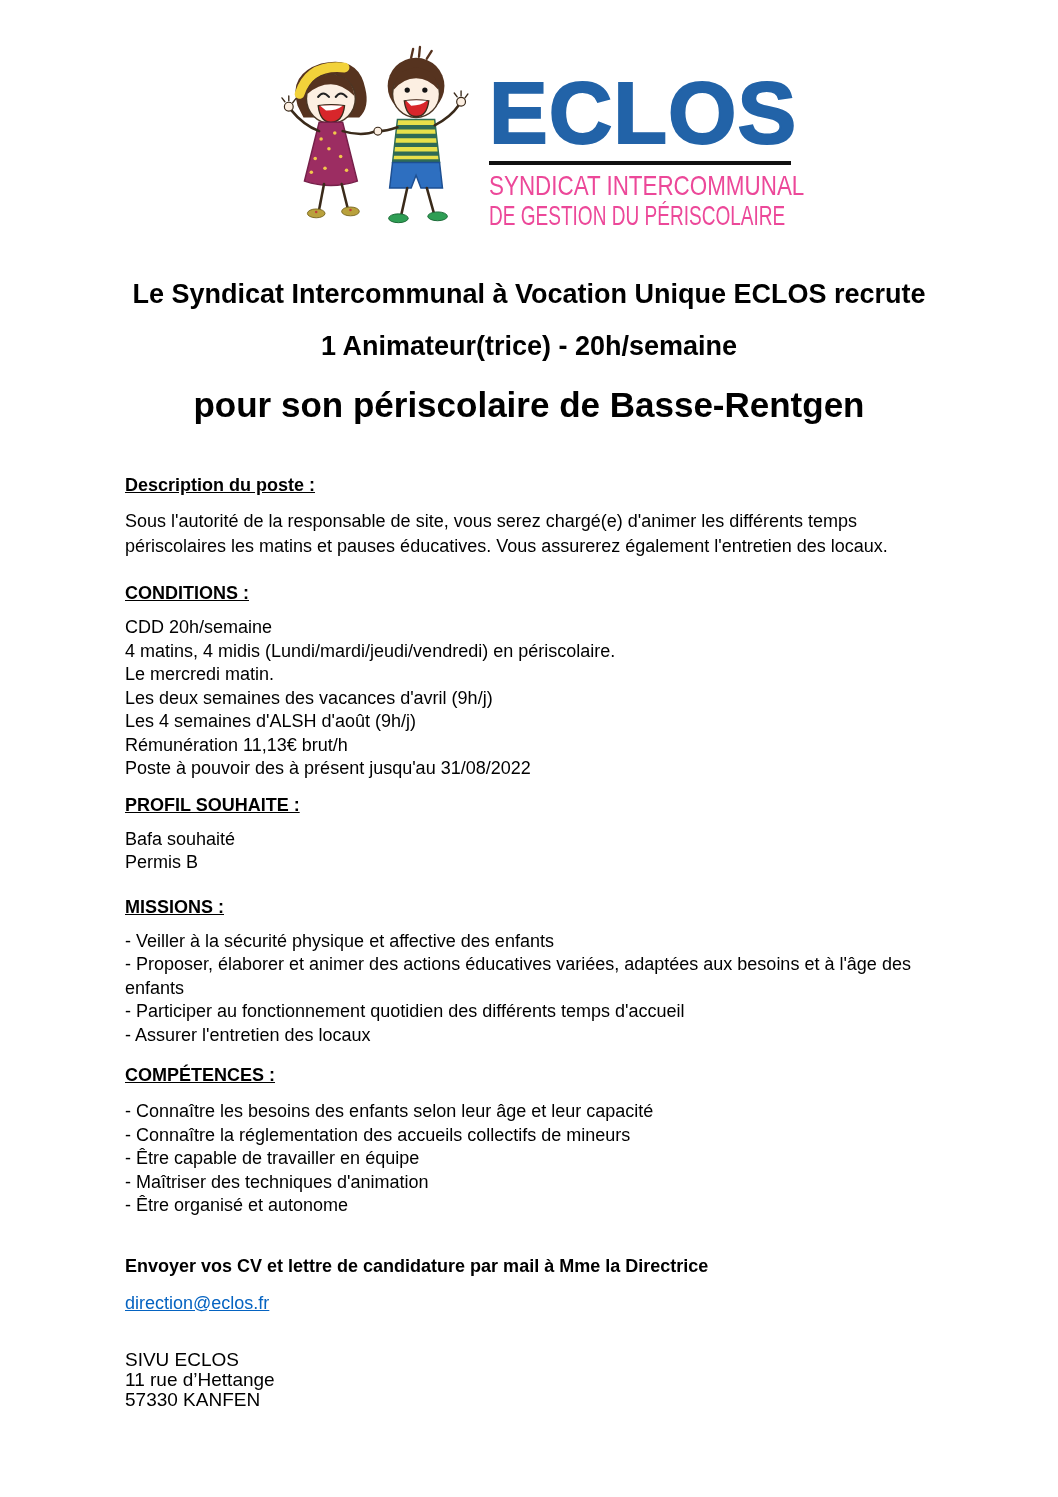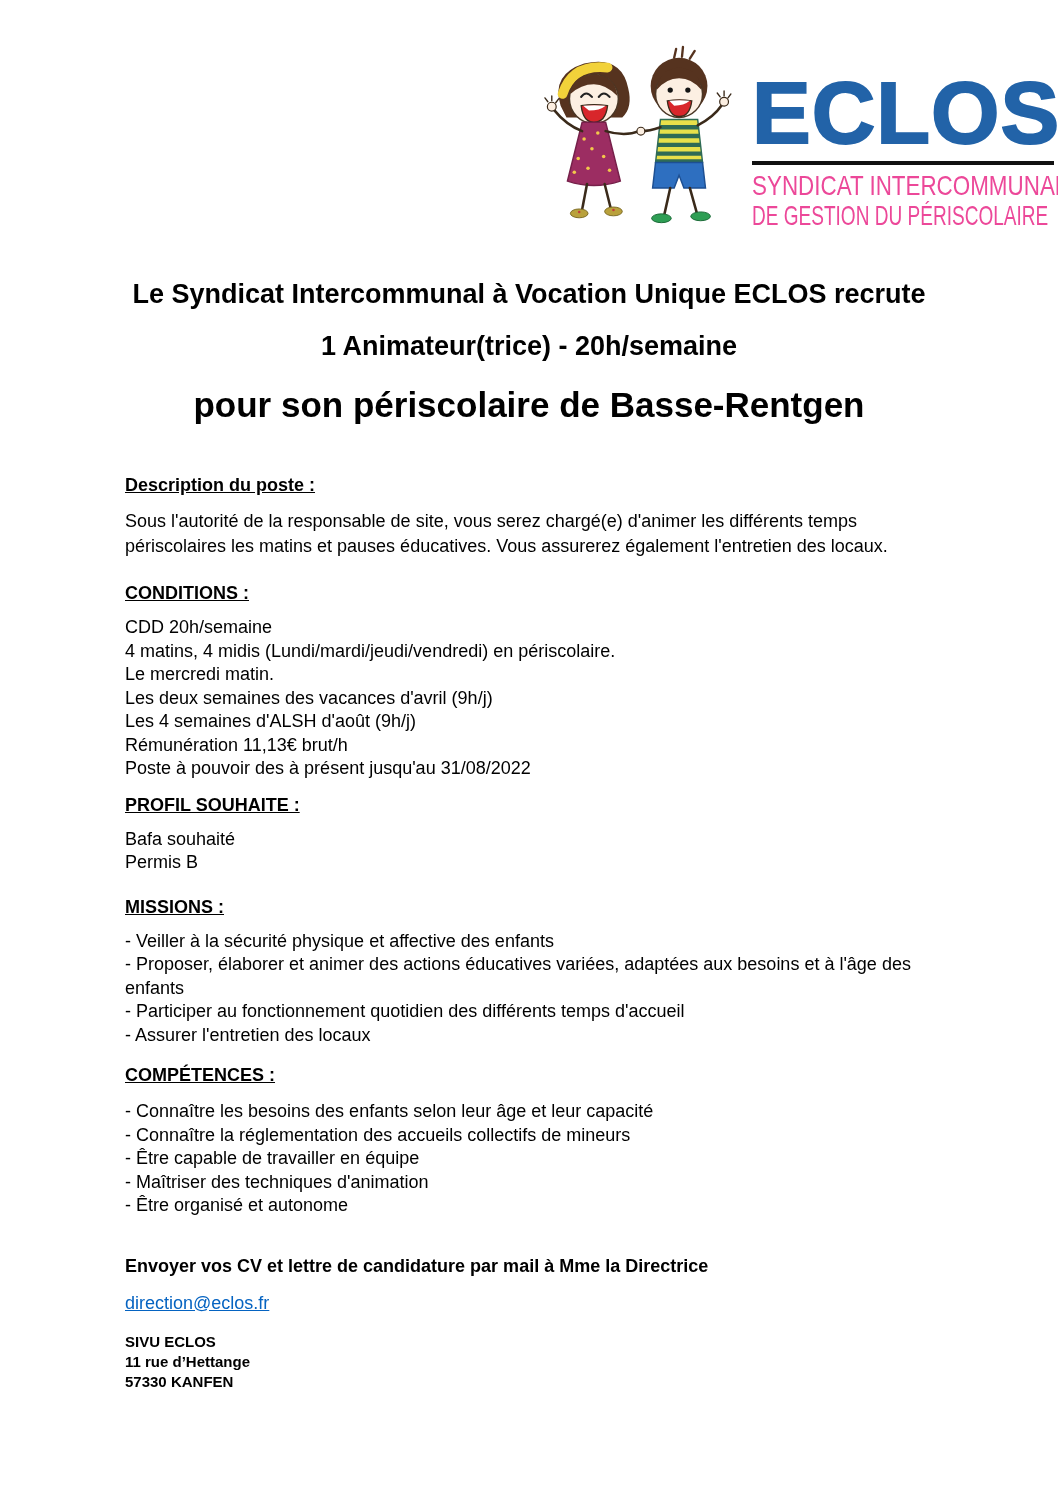--- a/index.html
+++ b/index.html
@@ -8,21 +8,21 @@
   .page {
     position: relative;
     width: 1058px;
     height: 1497px;
     background: #fff;
     overflow: hidden;
   }
   
   .logo-row {
     display: flex;
-    justify-content: flex-end;
+    justify-content: center;
     align-items: flex-start;
     padding-top: 45px;
     gap: 8px;
   }
   .kids-svg { width: 218px; height: 186px; flex: 0 0 auto; }
   .logo-text { margin-top: 30px; width: 306px; }
   .brand {
     font-size: 88px;
     line-height: 76px;
     font-weight: 700;
@@ -69,21 +69,21 @@
   
   .cta { font-weight: 700; margin: 38px 0 0 0; font-size: 18px; }
   .email {
     display: inline-block;
     margin-top: 16px;
     color: #0563C1;
     text-decoration: underline;
     font-size: 18px;
     cursor: pointer;
   }
-  .address { margin-top: 18px; font-weight: 700; font-size: 15px; line-height: 20px; }
+  .address { margin-top: 36px; font-weight: 400; font-size: 19px; line-height: 20px; }
 </style>
 </head>
 <body>
 
 <div class="page">
 
   <header class="logo-row">
     <svg class="kids-svg" viewBox="0 0 220 190" xmlns="http://www.w3.org/2000/svg">
       <defs>
         <clipPath id="shirtClip">

